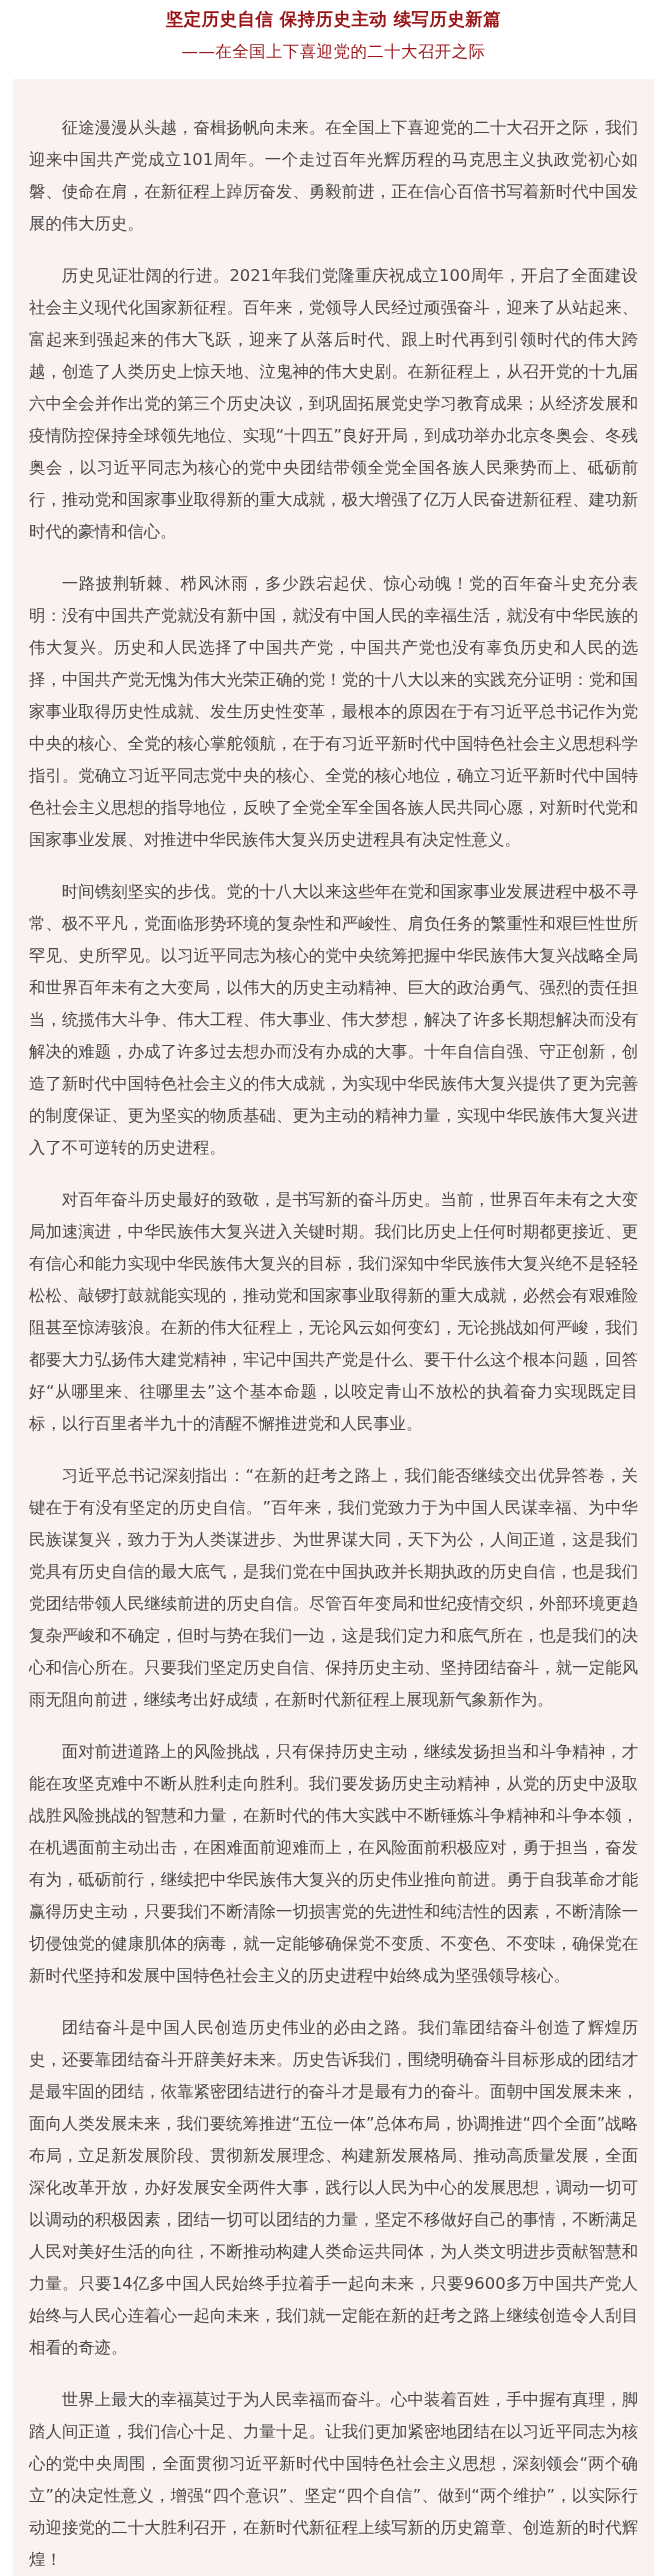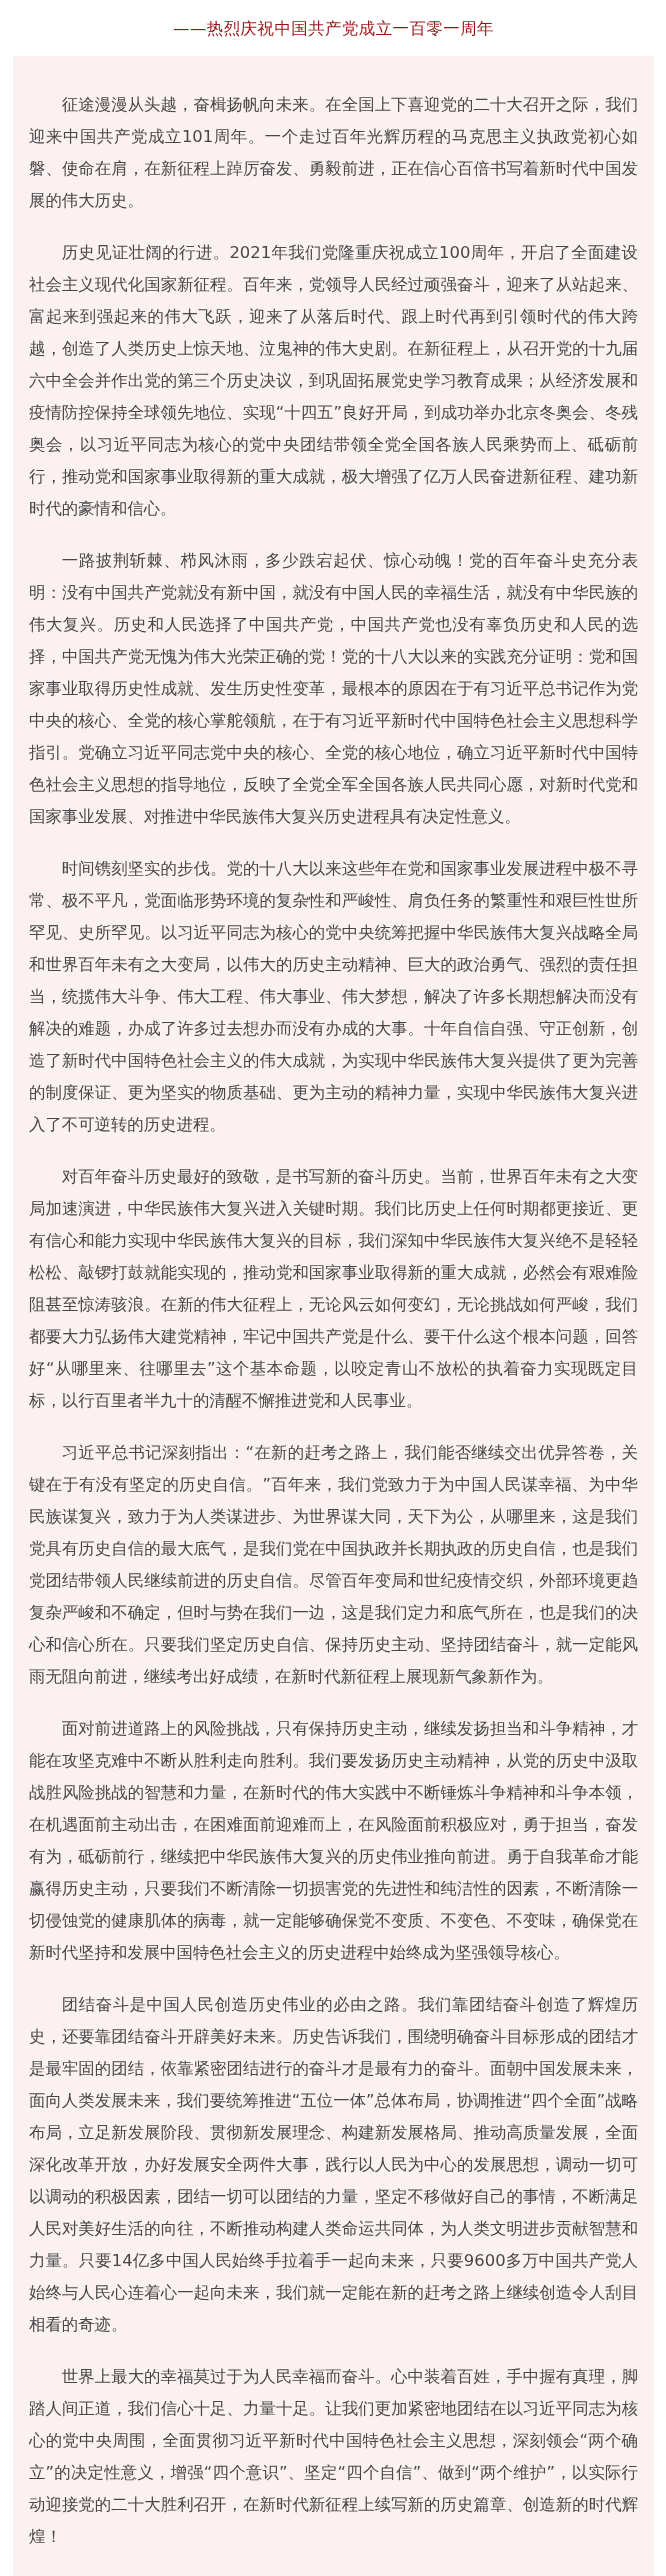--- a/index.html
+++ b/index.html
@@ -63,30 +63,31 @@
   }
   .article-card p:last-child{
     margin-bottom:0;
   }
 </style>
 </head>
 <body>
 
 <div class="page">
 
+  <div class="headline">坚定历史自信 保持历史主动 续写历史新篇</div>
 
-  <div class="sub-headline">——热烈庆祝中国共产党成立一百零一周年</div>
+  <div class="sub-headline">——在全国上下喜迎党的二十大召开之际</div>
 
 
   <div class="article-card">
     <p>征途漫漫从头越，奋楫扬帆向未来。在全国上下喜迎党的二十大召开之际，我们迎来中国共产党成立101周年。一个走过百年光辉历程的马克思主义执政党初心如磐、使命在肩，在新征程上踔厉奋发、勇毅前进，正在信心百倍书写着新时代中国发展的伟大历史。</p>
     <p>历史见证壮阔的行进。2021年我们党隆重庆祝成立100周年，开启了全面建设社会主义现代化国家新征程。百年来，党领导人民经过顽强奋斗，迎来了从站起来、富起来到强起来的伟大飞跃，迎来了从落后时代、跟上时代再到引领时代的伟大跨越，创造了人类历史上惊天地、泣鬼神的伟大史剧。在新征程上，从召开党的十九届六中全会并作出党的第三个历史决议，到巩固拓展党史学习教育成果；从经济发展和疫情防控保持全球领先地位、实现“十四五”良好开局，到成功举办北京冬奥会、冬残奥会，以习近平同志为核心的党中央团结带领全党全国各族人民乘势而上、砥砺前行，推动党和国家事业取得新的重大成就，极大增强了亿万人民奋进新征程、建功新时代的豪情和信心。</p>
     <p>一路披荆斩棘、栉风沐雨，多少跌宕起伏、惊心动魄！党的百年奋斗史充分表明：没有中国共产党就没有新中国，就没有中国人民的幸福生活，就没有中华民族的伟大复兴。历史和人民选择了中国共产党，中国共产党也没有辜负历史和人民的选择，中国共产党无愧为伟大光荣正确的党！党的十八大以来的实践充分证明：党和国家事业取得历史性成就、发生历史性变革，最根本的原因在于有习近平总书记作为党中央的核心、全党的核心掌舵领航，在于有习近平新时代中国特色社会主义思想科学指引。党确立习近平同志党中央的核心、全党的核心地位，确立习近平新时代中国特色社会主义思想的指导地位，反映了全党全军全国各族人民共同心愿，对新时代党和国家事业发展、对推进中华民族伟大复兴历史进程具有决定性意义。</p>
     <p>时间镌刻坚实的步伐。党的十八大以来这些年在党和国家事业发展进程中极不寻常、极不平凡，党面临形势环境的复杂性和严峻性、肩负任务的繁重性和艰巨性世所罕见、史所罕见。以习近平同志为核心的党中央统筹把握中华民族伟大复兴战略全局和世界百年未有之大变局，以伟大的历史主动精神、巨大的政治勇气、强烈的责任担当，统揽伟大斗争、伟大工程、伟大事业、伟大梦想，解决了许多长期想解决而没有解决的难题，办成了许多过去想办而没有办成的大事。十年自信自强、守正创新，创造了新时代中国特色社会主义的伟大成就，为实现中华民族伟大复兴提供了更为完善的制度保证、更为坚实的物质基础、更为主动的精神力量，实现中华民族伟大复兴进入了不可逆转的历史进程。</p>
     <p>对百年奋斗历史最好的致敬，是书写新的奋斗历史。当前，世界百年未有之大变局加速演进，中华民族伟大复兴进入关键时期。我们比历史上任何时期都更接近、更有信心和能力实现中华民族伟大复兴的目标，我们深知中华民族伟大复兴绝不是轻轻松松、敲锣打鼓就能实现的，推动党和国家事业取得新的重大成就，必然会有艰难险阻甚至惊涛骇浪。在新的伟大征程上，无论风云如何变幻，无论挑战如何严峻，我们都要大力弘扬伟大建党精神，牢记中国共产党是什么、要干什么这个根本问题，回答好“从哪里来、往哪里去”这个基本命题，以咬定青山不放松的执着奋力实现既定目标，以行百里者半九十的清醒不懈推进党和人民事业。</p>
-    <p>习近平总书记深刻指出：“在新的赶考之路上，我们能否继续交出优异答卷，关键在于有没有坚定的历史自信。”百年来，我们党致力于为中国人民谋幸福、为中华民族谋复兴，致力于为人类谋进步、为世界谋大同，天下为公，从哪里来，这是我们党具有历史自信的最大底气，是我们党在中国执政并长期执政的历史自信，也是我们党团结带领人民继续前进的历史自信。尽管百年变局和世纪疫情交织，外部环境更趋复杂严峻和不确定，但时与势在我们一边，这是我们定力和底气所在，也是我们的决心和信心所在。只要我们坚定历史自信、保持历史主动、坚持团结奋斗，就一定能风雨无阻向前进，继续考出好成绩，在新时代新征程上展现新气象新作为。</p>
+    <p>习近平总书记深刻指出：“在新的赶考之路上，我们能否继续交出优异答卷，关键在于有没有坚定的历史自信。”百年来，我们党致力于为中国人民谋幸福、为中华民族谋复兴，致力于为人类谋进步、为世界谋大同，天下为公，人间正道，这是我们党具有历史自信的最大底气，是我们党在中国执政并长期执政的历史自信，也是我们党团结带领人民继续前进的历史自信。尽管百年变局和世纪疫情交织，外部环境更趋复杂严峻和不确定，但时与势在我们一边，这是我们定力和底气所在，也是我们的决心和信心所在。只要我们坚定历史自信、保持历史主动、坚持团结奋斗，就一定能风雨无阻向前进，继续考出好成绩，在新时代新征程上展现新气象新作为。</p>
     <p>面对前进道路上的风险挑战，只有保持历史主动，继续发扬担当和斗争精神，才能在攻坚克难中不断从胜利走向胜利。我们要发扬历史主动精神，从党的历史中汲取战胜风险挑战的智慧和力量，在新时代的伟大实践中不断锤炼斗争精神和斗争本领，在机遇面前主动出击，在困难面前迎难而上，在风险面前积极应对，勇于担当，奋发有为，砥砺前行，继续把中华民族伟大复兴的历史伟业推向前进。勇于自我革命才能赢得历史主动，只要我们不断清除一切损害党的先进性和纯洁性的因素，不断清除一切侵蚀党的健康肌体的病毒，就一定能够确保党不变质、不变色、不变味，确保党在新时代坚持和发展中国特色社会主义的历史进程中始终成为坚强领导核心。</p>
     <p>团结奋斗是中国人民创造历史伟业的必由之路。我们靠团结奋斗创造了辉煌历史，还要靠团结奋斗开辟美好未来。历史告诉我们，围绕明确奋斗目标形成的团结才是最牢固的团结，依靠紧密团结进行的奋斗才是最有力的奋斗。面朝中国发展未来，面向人类发展未来，我们要统筹推进“五位一体”总体布局，协调推进“四个全面”战略布局，立足新发展阶段、贯彻新发展理念、构建新发展格局、推动高质量发展，全面深化改革开放，办好发展安全两件大事，践行以人民为中心的发展思想，调动一切可以调动的积极因素，团结一切可以团结的力量，坚定不移做好自己的事情，不断满足人民对美好生活的向往，不断推动构建人类命运共同体，为人类文明进步贡献智慧和力量。只要14亿多中国人民始终手拉着手一起向未来，只要9600多万中国共产党人始终与人民心连着心一起向未来，我们就一定能在新的赶考之路上继续创造令人刮目相看的奇迹。</p>
     <p>世界上最大的幸福莫过于为人民幸福而奋斗。心中装着百姓，手中握有真理，脚踏人间正道，我们信心十足、力量十足。让我们更加紧密地团结在以习近平同志为核心的党中央周围，全面贯彻习近平新时代中国特色社会主义思想，深刻领会“两个确立”的决定性意义，增强“四个意识”、坚定“四个自信”、做到“两个维护”，以实际行动迎接党的二十大胜利召开，在新时代新征程上续写新的历史篇章、创造新的时代辉煌！</p>
   </div>
 
 </div>
 
 
 </body></html>

